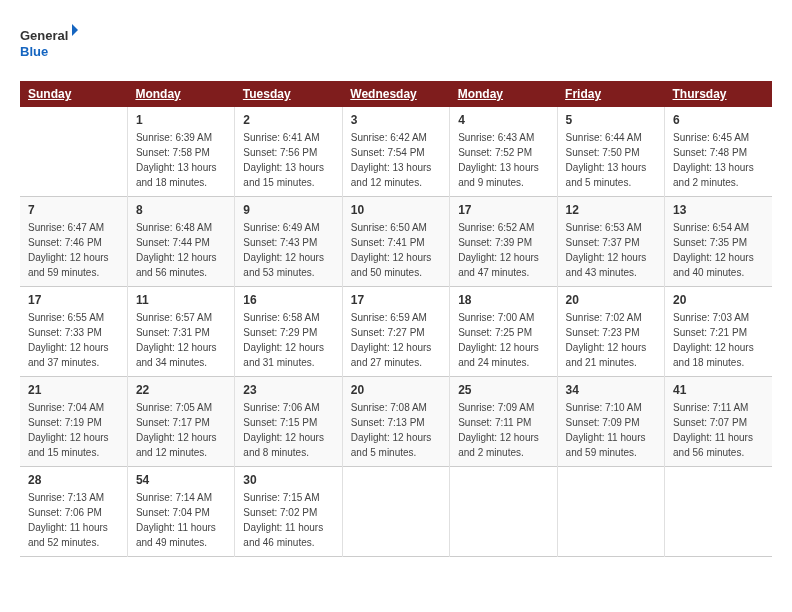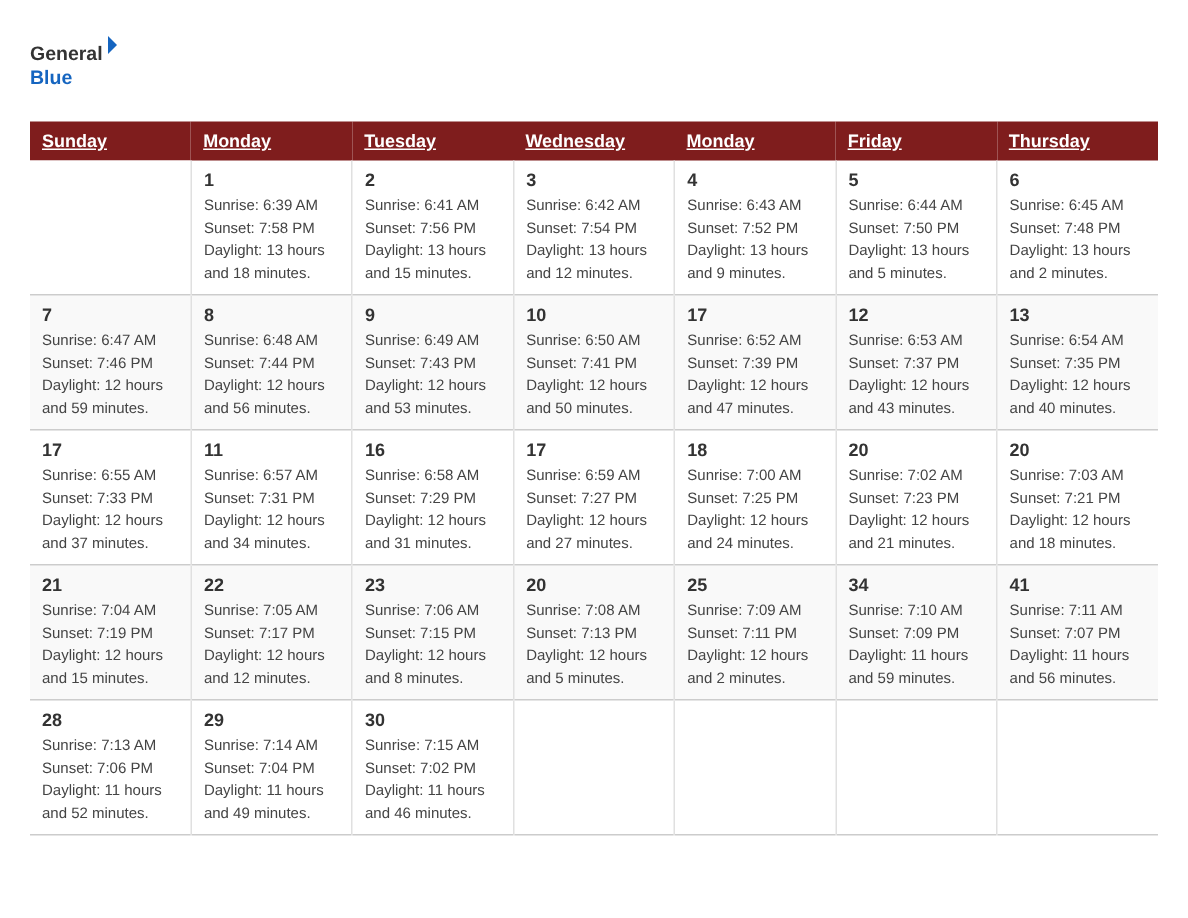--- a/index.html
+++ b/index.html
@@ -224,21 +224,21 @@
           <span class="day-number">41</span>
           <div class="day-info">Sunrise: 7:11 AM<br>Sunset: 7:07 PM<br>Daylight: 11 hours<br>and 56 minutes.</div>
         </td>
       </tr>
       <tr>
         <td>
           <span class="day-number">28</span>
           <div class="day-info">Sunrise: 7:13 AM<br>Sunset: 7:06 PM<br>Daylight: 11 hours<br>and 52 minutes.</div>
         </td>
         <td>
-          <span class="day-number">29</span>
+          <span class="day-number">54</span>
           <div class="day-info">Sunrise: 7:14 AM<br>Sunset: 7:04 PM<br>Daylight: 11 hours<br>and 49 minutes.</div>
         </td>
         <td>
           <span class="day-number">30</span>
           <div class="day-info">Sunrise: 7:15 AM<br>Sunset: 7:02 PM<br>Daylight: 11 hours<br>and 46 minutes.</div>
         </td>
         <td class="empty-cell"></td>
         <td class="empty-cell"></td>
         <td class="empty-cell"></td>
         <td class="empty-cell"></td>

